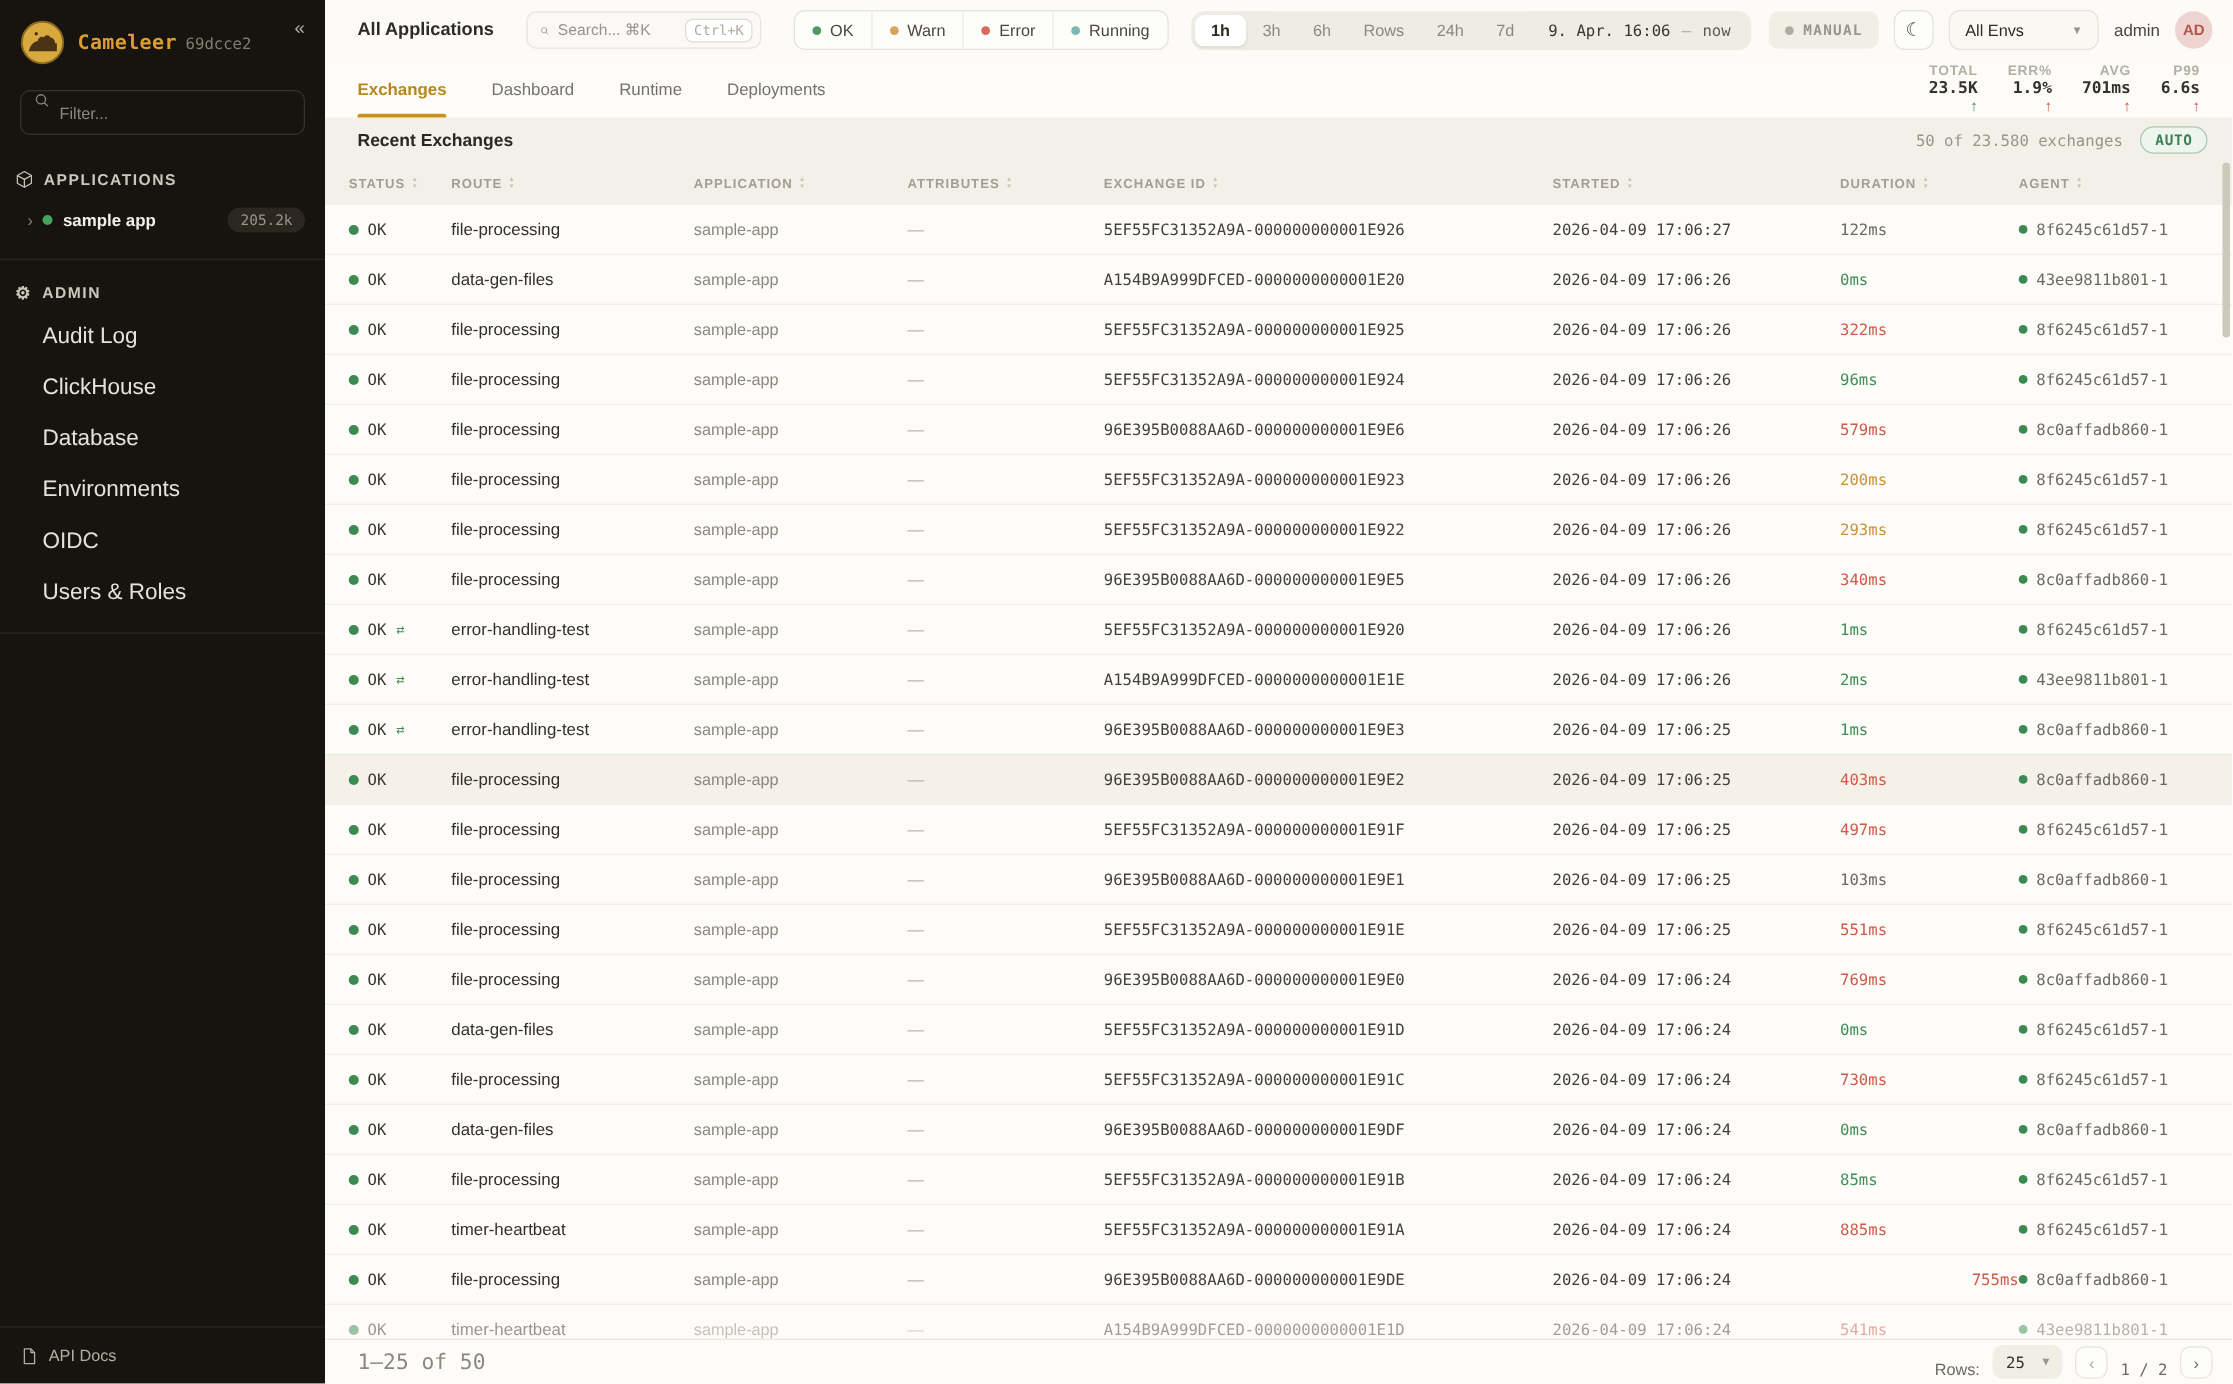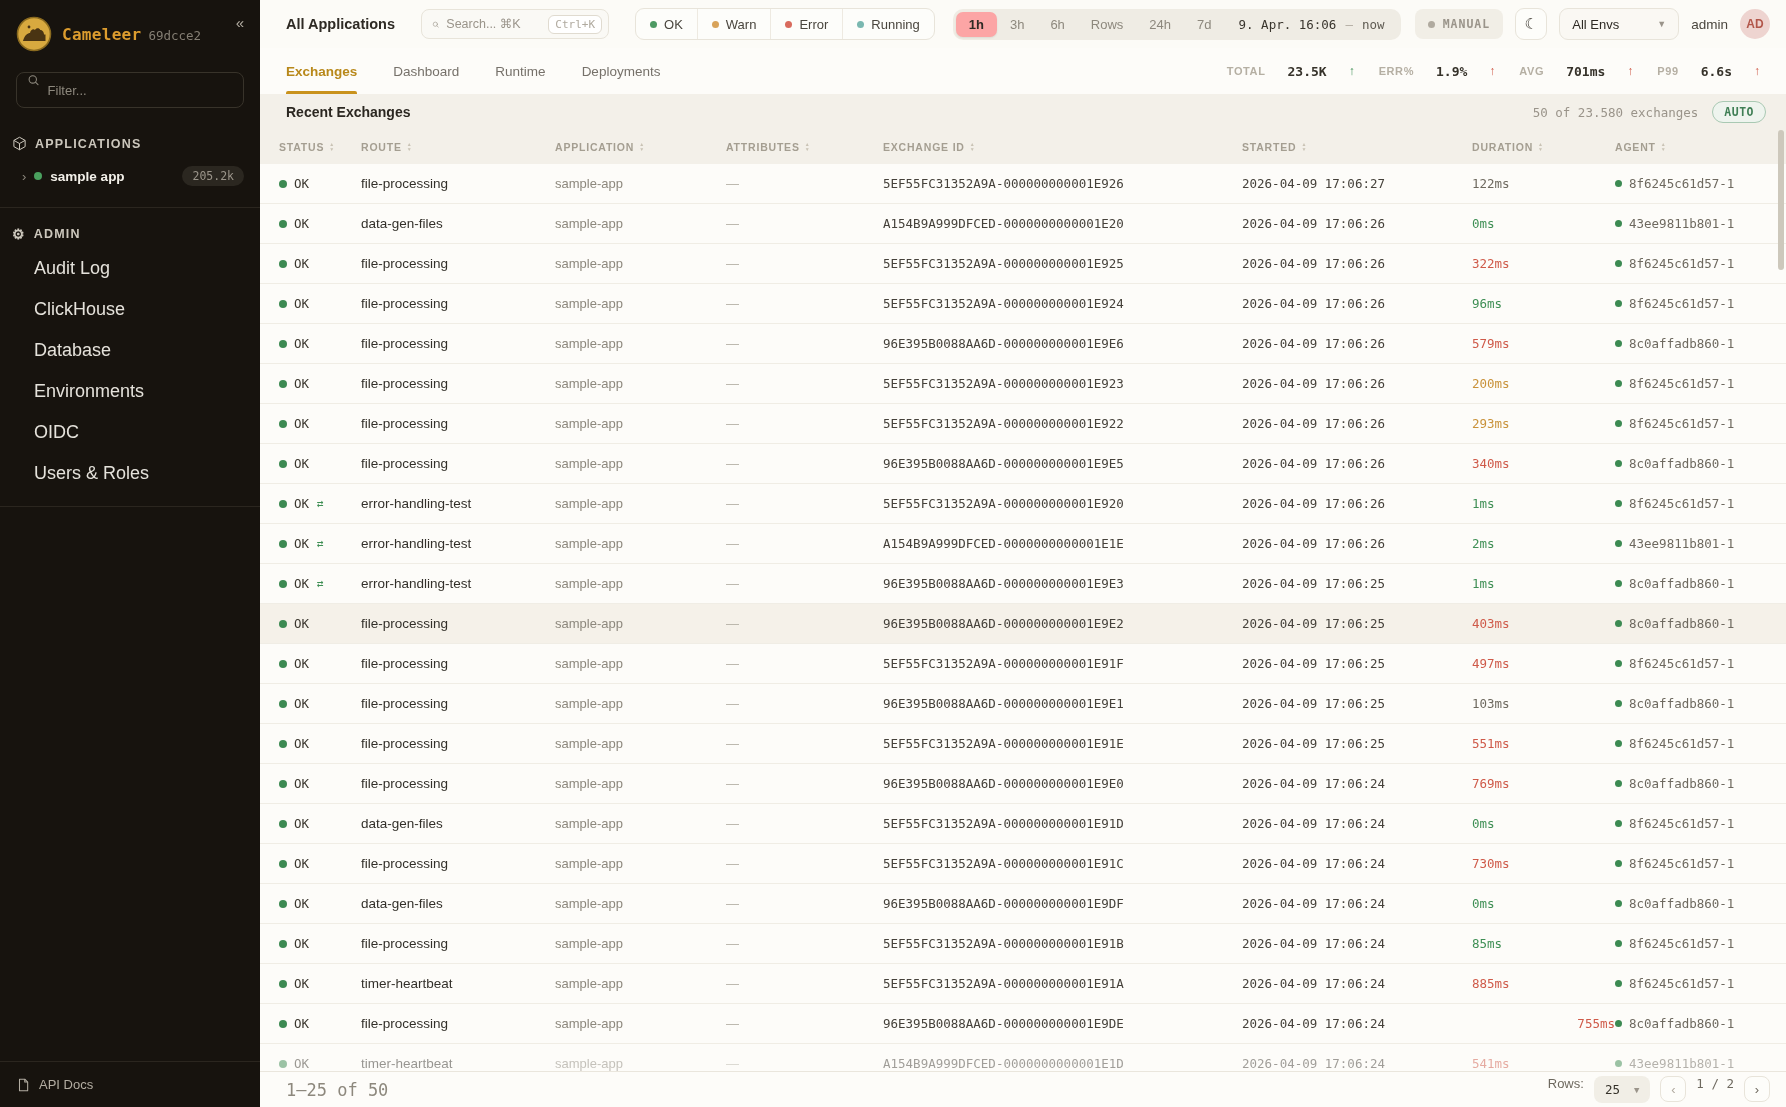--- a/index.html
+++ b/index.html
@@ -39,40 +39,40 @@
   .scope-label { font-size:14.5px; font-weight:bold; color:#2e2a24; margin-right:26px; white-space:nowrap; }
   .search-box { width:188px; height:30px; border:1px solid #e8e4da; border-radius:8px; background:#faf9f5; display:flex; align-items:center; gap:7px; padding:0 6px 0 10px; }
   .search-box input { border:none; outline:none; background:transparent; font-size:12.5px; color:#4a463e; width:100%; font-family:"Liberation Sans",sans-serif; }
   .search-box input::placeholder { color:#9a948a; }
   .kbd { font-family:"DejaVu Sans Mono",monospace; font-size:11px; color:#b0aa9f; border:1px solid #e0dbd0; border-radius:6px; padding:2px 6px; white-space:nowrap; background:#fff; }
   .chip-group { margin-left:26px; display:flex; border:1px solid #e8e4da; border-radius:9px; overflow:hidden; background:#fdfdfa; }
   .chip { display:flex; align-items:center; gap:7px; padding:0 14px; height:30px; font-size:13px; color:#4a463e; background:transparent; border:none; border-left:1px solid #eeeae1; cursor:pointer; font-family:"Liberation Sans",sans-serif; }
   .chip:first-child { border-left:none; }
   .time-group { margin-left:18px; background:#efece4; border-radius:10px; padding:3px; display:flex; align-items:center; }
   .time-seg { padding:5px 13px; font-size:13px; color:#8d887d; border:none; background:transparent; border-radius:7px; cursor:pointer; font-family:"Liberation Sans",sans-serif; }
-  .time-seg.active { background:#fca5a5; color:#2e2a24; font-weight:bold; box-shadow:0 1px 2px rgba(0,0,0,.08); }
+  .time-seg.active { background:#ffffff; color:#2e2a24; font-weight:bold; box-shadow:0 1px 2px rgba(0,0,0,.08); }
   .time-display { display:flex; align-items:center; gap:9px; padding:0 14px; font-family:"DejaVu Sans Mono",monospace; font-size:12.5px; }
   .time-abs { color:#3a362e; }
   .time-dash { color:#b0aa9f; }
   .time-now { color:#5f5b52; }
   .topbar-right { margin-left:auto; display:flex; align-items:center; gap:12px; }
   .manual-chip { display:flex; align-items:center; gap:8px; background:#f1eee6; border:none; border-radius:8px; padding:8px 13px; font-family:"DejaVu Sans Mono",monospace; font-size:11.5px; font-weight:bold; letter-spacing:1px; color:#9a948a; cursor:pointer; }
   .icon-btn { width:32px; height:32px; border:1px solid #e8e4da; border-radius:9px; background:#fdfdfa; display:flex; align-items:center; justify-content:center; color:#4a463e; font-size:15px; cursor:pointer; }
   .env-select { height:32px; min-width:120px; border:1px solid #e8e4da; border-radius:9px; background:#faf8f3; display:flex; align-items:center; justify-content:space-between; padding:0 12px; font-size:13px; color:#2e2a24; cursor:pointer; gap:16px; }
   .env-caret { color:#9a948a; font-size:9px; }
   .user-name { font-size:13.5px; color:#4a463e; }
   .avatar { width:30px; height:30px; border-radius:50%; background:#eed4d0; color:#b2564a; font-size:12px; font-weight:bold; display:flex; align-items:center; justify-content:center; }
 
   
   .tabs-row { height:46px; display:flex; align-items:center; padding:0 26px; gap:36px; position:relative; }
   .tab { font-size:13.5px; color:#77725f; background:none; border:none; cursor:pointer; height:100%; position:relative; font-family:"Liberation Sans",sans-serif; color:#76716a; }
   .tab.active { color:#b8881a; font-weight:bold; }
   .tab.active::after { content:""; position:absolute; left:0; right:0; bottom:0; height:3px; background:#c9921c; border-radius:2px 2px 0 0; }
   .stats { margin-left:auto; display:flex; align-items:center; gap:24px; }
-  .stat { display:flex; align-items:center; gap:22px; }
+  .stat { display:flex; align-items:flex-end; gap:0;flex-direction:column; }
   .stat-label { font-size:11px; font-weight:bold; letter-spacing:.6px; color:#b5afa3; }
   .stat-value { font-family:"DejaVu Sans Mono",monospace; font-size:13px; font-weight:bold; color:#36322a; }
   .stat-arrow { font-size:12px; font-weight:bold; }
 
   
   .section-bar { height:36px; background:#f3f0e9; display:flex; align-items:center; padding:0 20px 0 26px; }
   .section-title { font-size:14px; font-weight:bold; color:#2b2721; }
   .section-right { margin-left:auto; display:flex; align-items:center; gap:14px; }
   .count-text { font-family:"DejaVu Sans Mono",monospace; font-size:12.5px; color:#9a948a; }
   .auto-pill { border:1px solid #a9c9b3; background:#eef4ee; color:#3f7f55; font-family:"DejaVu Sans Mono",monospace; font-size:11.5px; font-weight:bold; padding:3px 11px; border-radius:11px; letter-spacing:.5px; }
@@ -91,21 +91,21 @@
   .redelivery { color:#3f8f55; font-size:11px; margin-left:1px; }
   .cell-route { font-size:13.5px; color:#33302a; }
   .cell-app { font-size:13px; color:#8d887d; }
   .cell-attr { font-size:13px; color:#b5b0a5; }
   .cell-id, .cell-started, .cell-agent, .cell-dur { font-family:"DejaVu Sans Mono",monospace; font-size:12.5px; color:#45413a; }
   .cell-agent { display:flex; align-items:center; gap:7px; color:#6e695f; }
 
   
   .tfooter { position:absolute; left:0; right:0; bottom:0; height:36px; background:#fdfcf9; border-top:1px solid #eae6dd; display:flex; align-items:center; padding:0 16px 0 26px; z-index:5; }
   .range-text { font-family:"DejaVu Sans Mono",monospace; font-size:17px; color:#8d887d; }
-  .footer-right { margin-left:auto; display:flex; align-items:flex-start; gap:10px; }
+  .footer-right { margin-left:auto; display:flex; align-items:flex-end; gap:10px; }
   .rows-label { font-size:13px; color:#6e695f; }
   .rows-select { background:#f1eee6; border:none; border-radius:8px; padding:6px 11px; display:flex; align-items:center; gap:14px; font-family:"DejaVu Sans Mono",monospace; font-size:12.5px; color:#36322a; cursor:pointer; }
   .pg-btn { width:26px; height:26px; border:1px solid #e8e4da; border-radius:8px; background:#fdfdfa; color:#b0aa9f; display:flex; align-items:center; justify-content:center; font-size:13px; cursor:pointer; }
   .pg-btn.next { color:#6e695f; }
   .page-text { font-family:"DejaVu Sans Mono",monospace; font-size:12.5px; color:#6e695f; }
 
   
   .vscroll { position:absolute; right:2px; top:130px; bottom:40px; width:6px; z-index:6; }
   .vscroll-thumb { width:6px; height:140px; background:#cdc8bc; border-radius:3px; }
 </style>

